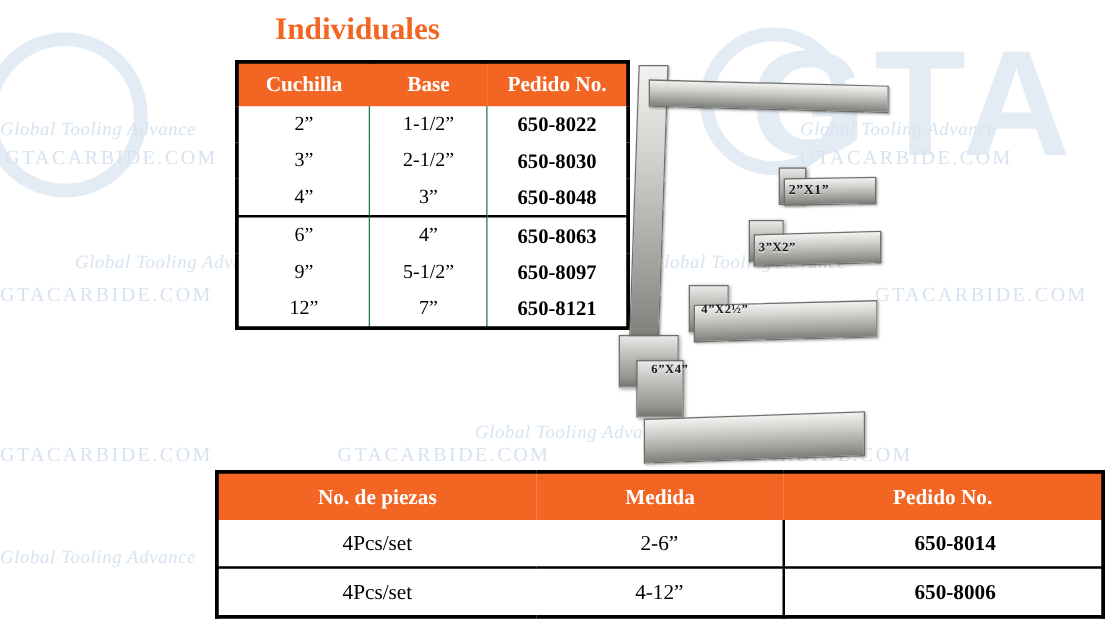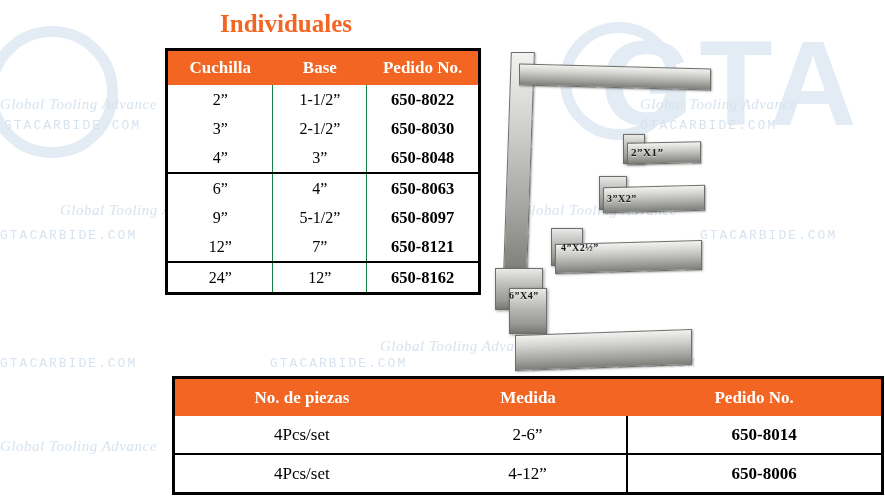--- a/index.html
+++ b/index.html
@@ -28,23 +28,23 @@
     color: #d7e3ef;
     font-family: "Liberation Serif", serif;
     white-space: nowrap;
   }
   .wm-script {
     font-style: italic;
     font-size: 15px;
     letter-spacing: 0.5px;
   }
   .wm-dotcom {
-    font-size: 13px;
+    font-size: 16px;
     letter-spacing: 2px;
-    font-family: Liberation Mono, monospace;
+    font-family: Liberation Serif, serif;
   }
   .wm-gta-big {
     position: absolute;
     font-family: "Liberation Sans", sans-serif;
     font-weight: bold;
     font-size: 120px;
     color: #e3ecf4;
     letter-spacing: 6px;
   }
   .wm-ring {
@@ -87,21 +87,21 @@
     background: #f26522;
     color: #ffffff;
     font-weight: bold;
     font-size: 17px;
     padding: 7px 0 7px 0;
     border: none;
   }
 
   
   #table-individuales {
-    left: 165px;
+    left: 188px;
     top: 48px;
     width: 316px;
   }
   #table-individuales td {
     font-size: 16px;
     padding: 5px 0 4px 0;
     border-left: 1px solid #15803d;
   }
   #table-individuales td:first-child { border-left: none; }
   #table-individuales td.order {
@@ -244,25 +244,20 @@
       <tr>
         <td>9”</td>
         <td>5-1/2”</td>
         <td class="order">650-8097</td>
       </tr>
       <tr class="group-end">
         <td>12”</td>
         <td>7”</td>
         <td class="order">650-8121</td>
       </tr>
-      <tr>
-        <td>24”</td>
-        <td>12”</td>
-        <td class="order">650-8162</td>
-      </tr>
     </tbody>
   </table>
 
 
   <table class="data-table" id="table-juegos">
     <colgroup>
         <col style="width:36%">
         <col style="width:28%">
         <col style="width:36%">
       </colgroup>
@@ -292,21 +287,21 @@
     <div class="sq">
       <div class="blade" style="left:12px; top:0px; width:22px; height:220px; transform: skewX(-2deg);"></div>
       <div class="base" style="left:0px; top:216px; width:46px; height:40px;"></div>
     </div>
     <div class="blade" style="left:24px; top:14px; width:190px; height:20px; transform: skewY(1.5deg);"></div>
 
     <div class="sq">
       <div class="base" style="left:14px; top:236px; width:36px; height:44px;"></div>
       <div class="blade" style="left:20px; top:280px; width:175px; height:34px; transform: skewY(-2deg);"></div>
     </div>
-    <div class="sq-label" style="left:14px; top:238px;">6”X4”</div>
+    <div class="sq-label" style="left:26px; top:238px;">6”X4”</div>
 
     <div class="sq">
       <div class="base" style="left:56px; top:176px; width:30px; height:36px;"></div>
       <div class="blade" style="left:60px; top:190px; width:145px; height:28px; transform: skewY(-1.5deg);"></div>
     </div>
     <div class="sq-label" style="left:66px; top:190px;">4”X2½”</div>
 
     <div class="sq">
       <div class="base" style="left:104px; top:124px; width:26px; height:32px;"></div>
       <div class="blade" style="left:108px; top:134px; width:100px; height:24px; transform: skewY(-1.5deg);"></div>

